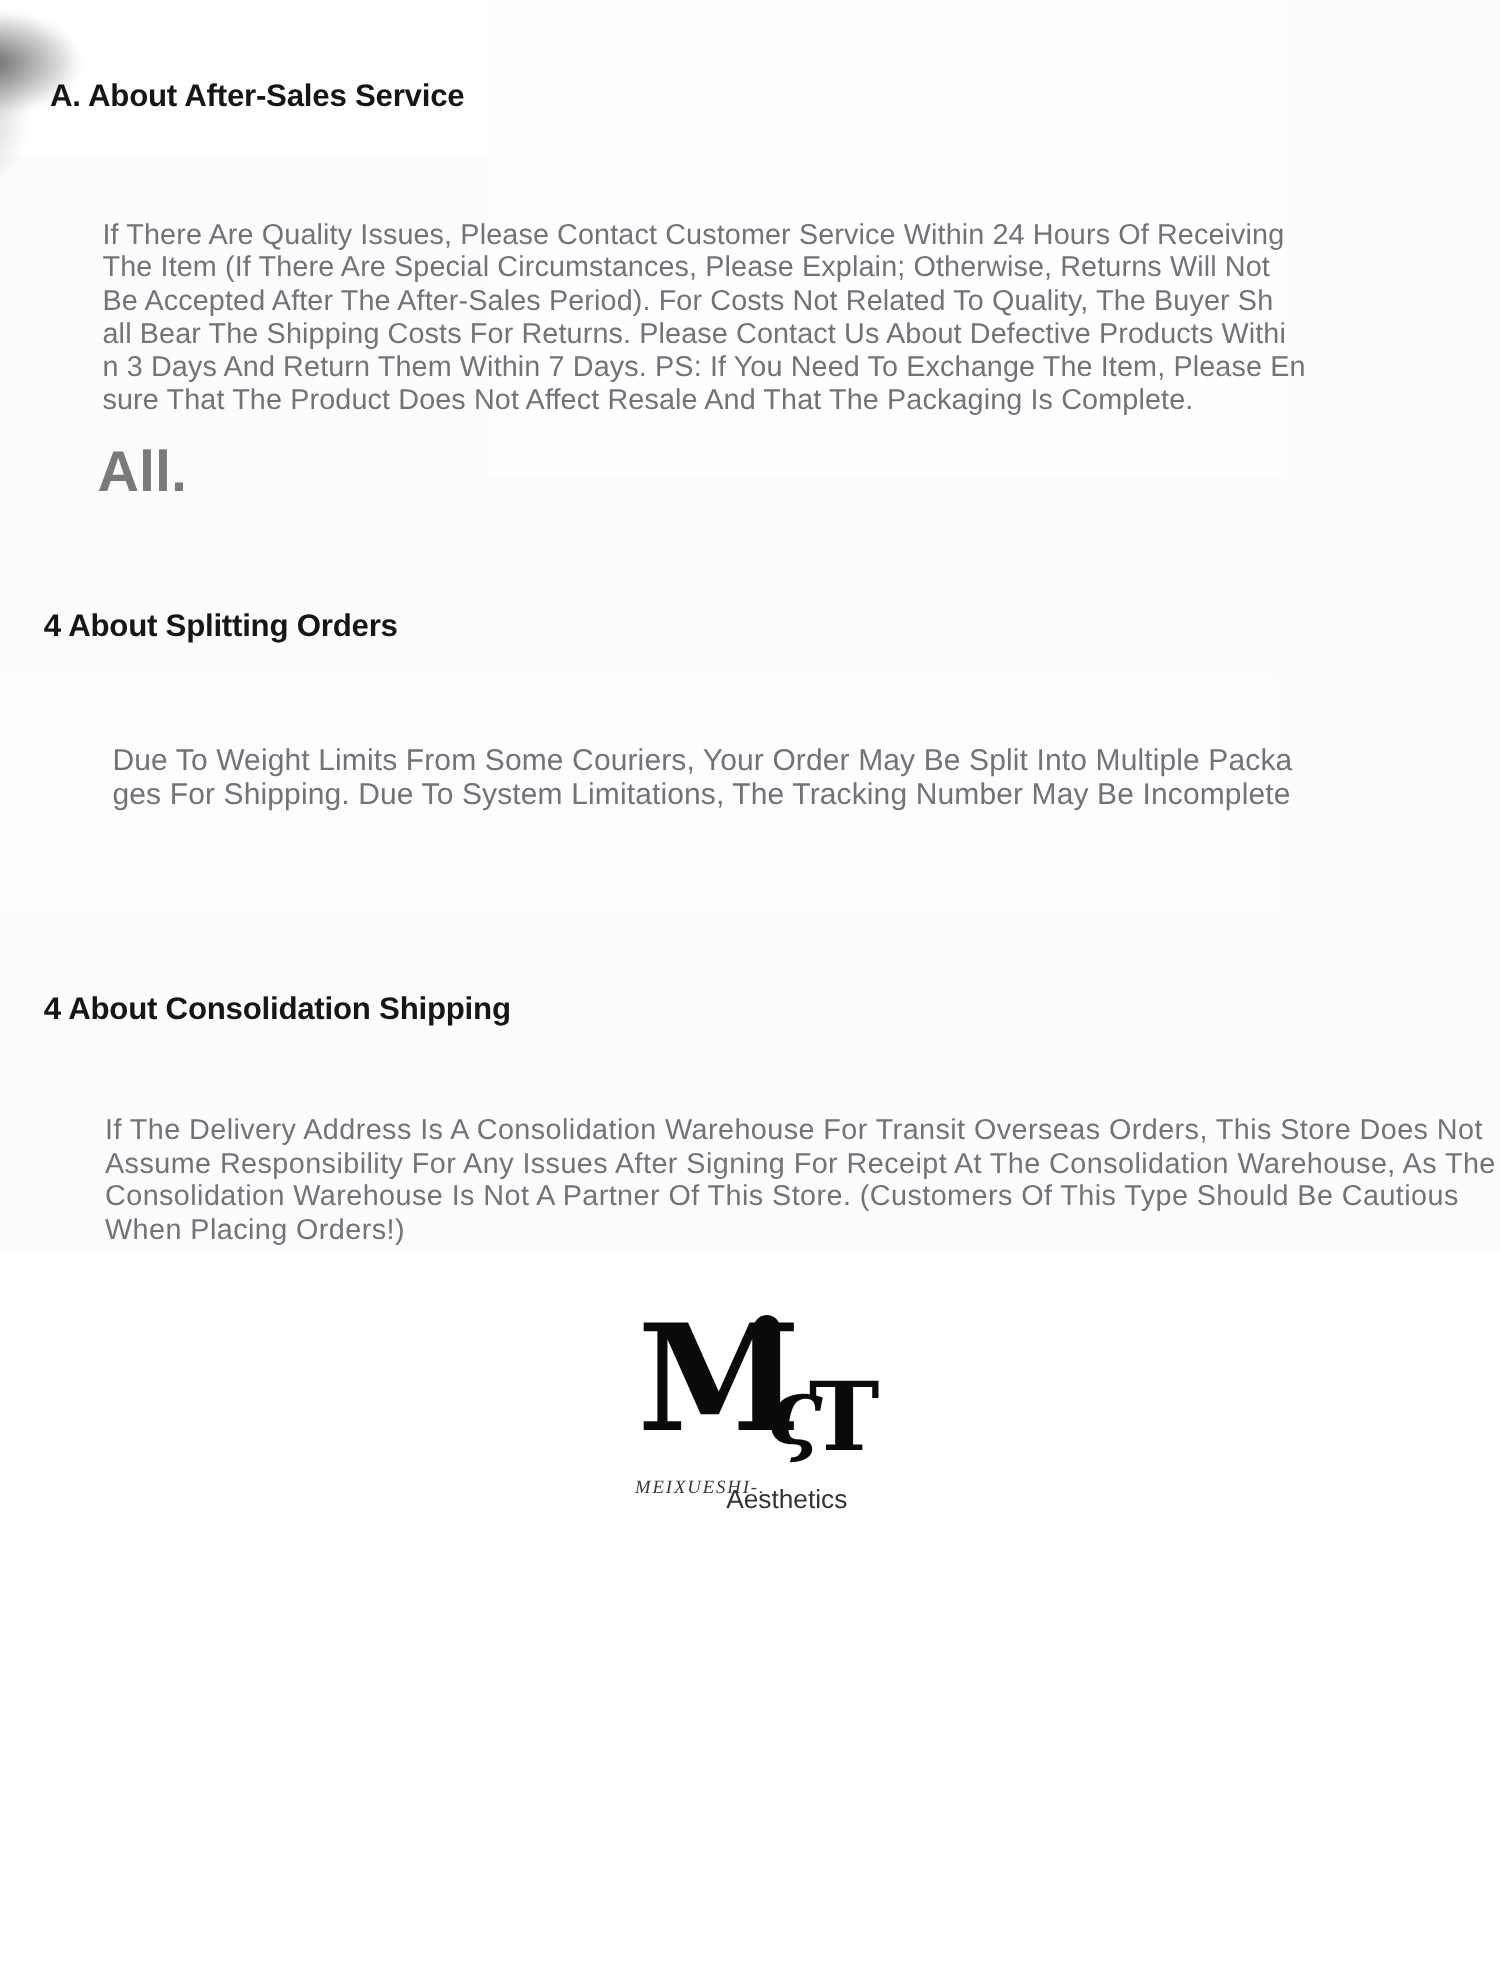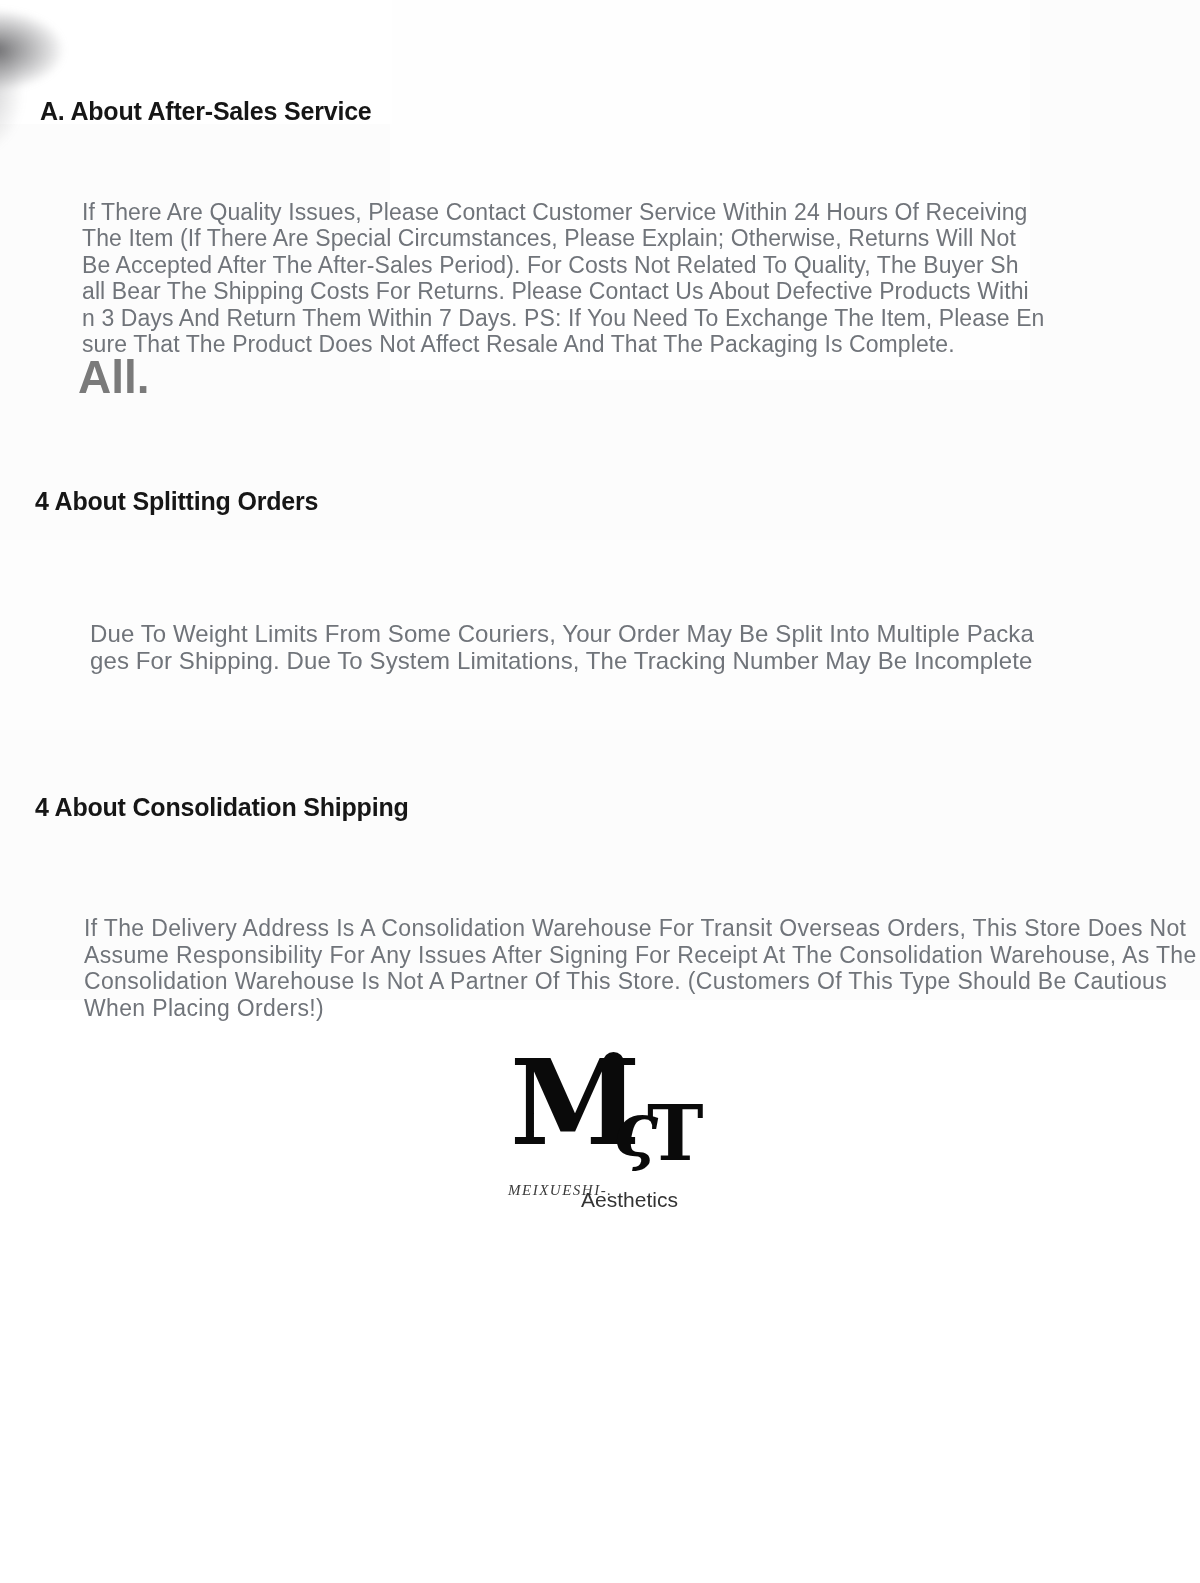--- a/index.html
+++ b/index.html
@@ -26,24 +26,24 @@
     pointer-events:none;
   }
   .heading{
     position:absolute;
     font-weight:bold;
     font-size:25px;
     color:#161616;
     letter-spacing:-0.2px;
     white-space:nowrap;
   }
-  .h-after{left:40px;top:63px;margin-top:34px;}
+  .h-after{left:40px;top:63px;}
   .h-split{left:35px;top:487px;}
   .h-consol{left:35px;top:793px;}
-  .para{position:absolute;color:#70747a;margin-top:25px;}
+  .para{position:absolute;color:#70747a;}
   .para .ln{white-space:nowrap;}
   .p-after{left:82px;top:174px;font-size:23px;line-height:26.4px;letter-spacing:0.1px;}
   .p-split{left:90px;top:596px;font-size:24px;line-height:26.8px;letter-spacing:0.1px;}
   .p-consol{left:84px;top:890px;font-size:23px;line-height:26.6px;letter-spacing:0.35px;}
   .all-label{
     position:absolute;left:78px;top:350px;
     font-size:46px;font-weight:bold;color:#7a7a7a;letter-spacing:0px;
   }
   
   .logo{position:absolute;left:505px;top:1040px;width:220px;height:180px;color:#0a0a0a;}

